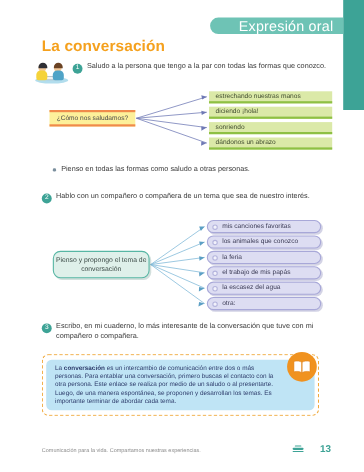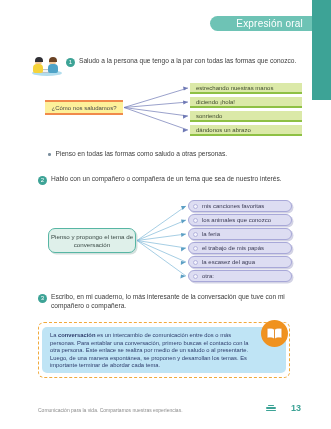--- a/index.html
+++ b/index.html
@@ -22,21 +22,21 @@
     background: #3da396;
   }
   .section-pill {
     position: absolute; right: 19px; top: 16px;
     height: 15px;
     padding: 0 9px 0 26px;
     background: #6ec3b5;
     border-radius: 8px 0 0 8px;
     display: flex; align-items: center;
     color: #ffffff;
-    font-size: 10px;
+    font-size: 13px;
     letter-spacing: .2px;
     white-space: nowrap;
   }
   .page-title {
     position: absolute; left: 38px; top: 33px;
     color: #f5a11e;
     font-size: 14px;
     font-weight: bold;
     letter-spacing: .1px;
   }
@@ -180,20 +180,21 @@
 
   svg.connectors { position: absolute; left: 0; top: 0; overflow: visible; }
 </style>
 </head>
 <body>
 
 <div id="page">
 
   <div class="teal-sidebar"></div>
   <div class="section-pill">Expresión oral</div>
+  <div class="page-title">La conversación</div>
 
   <div class="kids-illus">
     <div class="ground"></div>
     <div class="book-open"></div>
     <div class="kid">
       <div class="kid-head" style="left:3px;top:2px;background:#f3c99a;"></div>
       <div class="kid-head" style="left:2.5px;top:1px;width:8px;height:5px;background:#2f2f35;border-radius:4px 4px 0 0;"></div>
       <div class="kid-body" style="left:1px;top:8px;background:#f5d33a;"></div>
     </div>
     <div class="kid">

